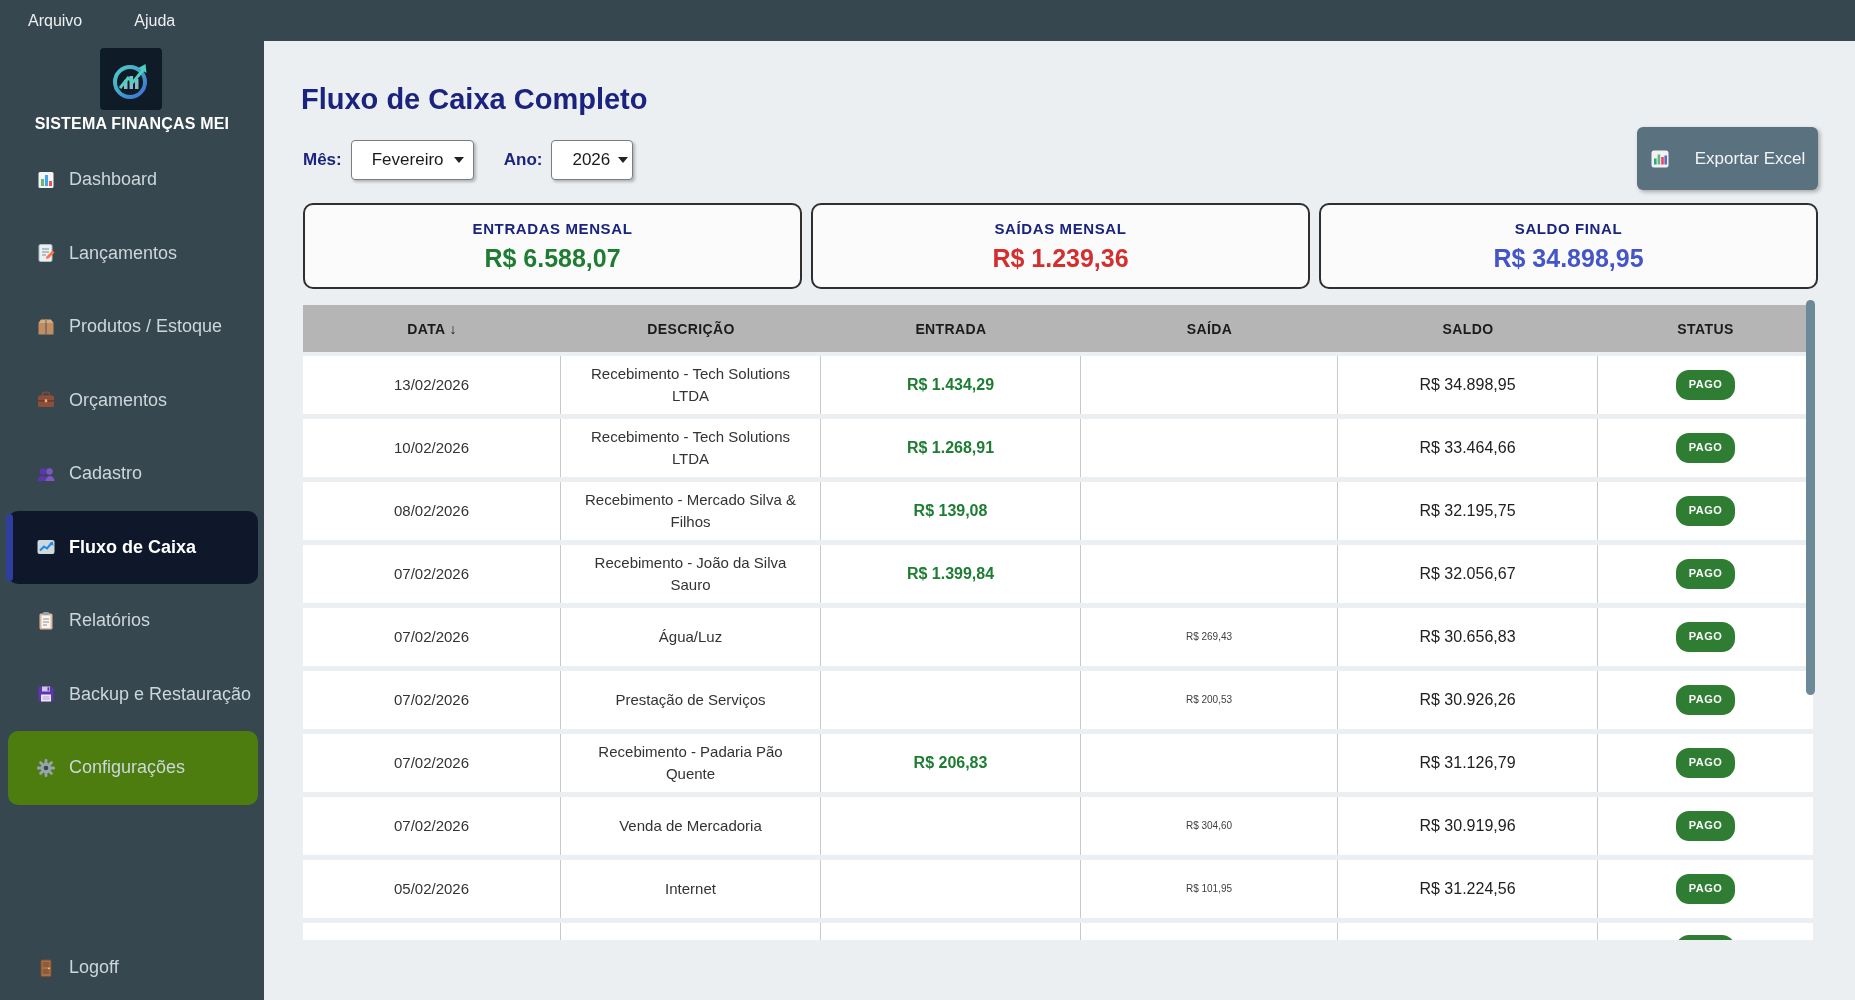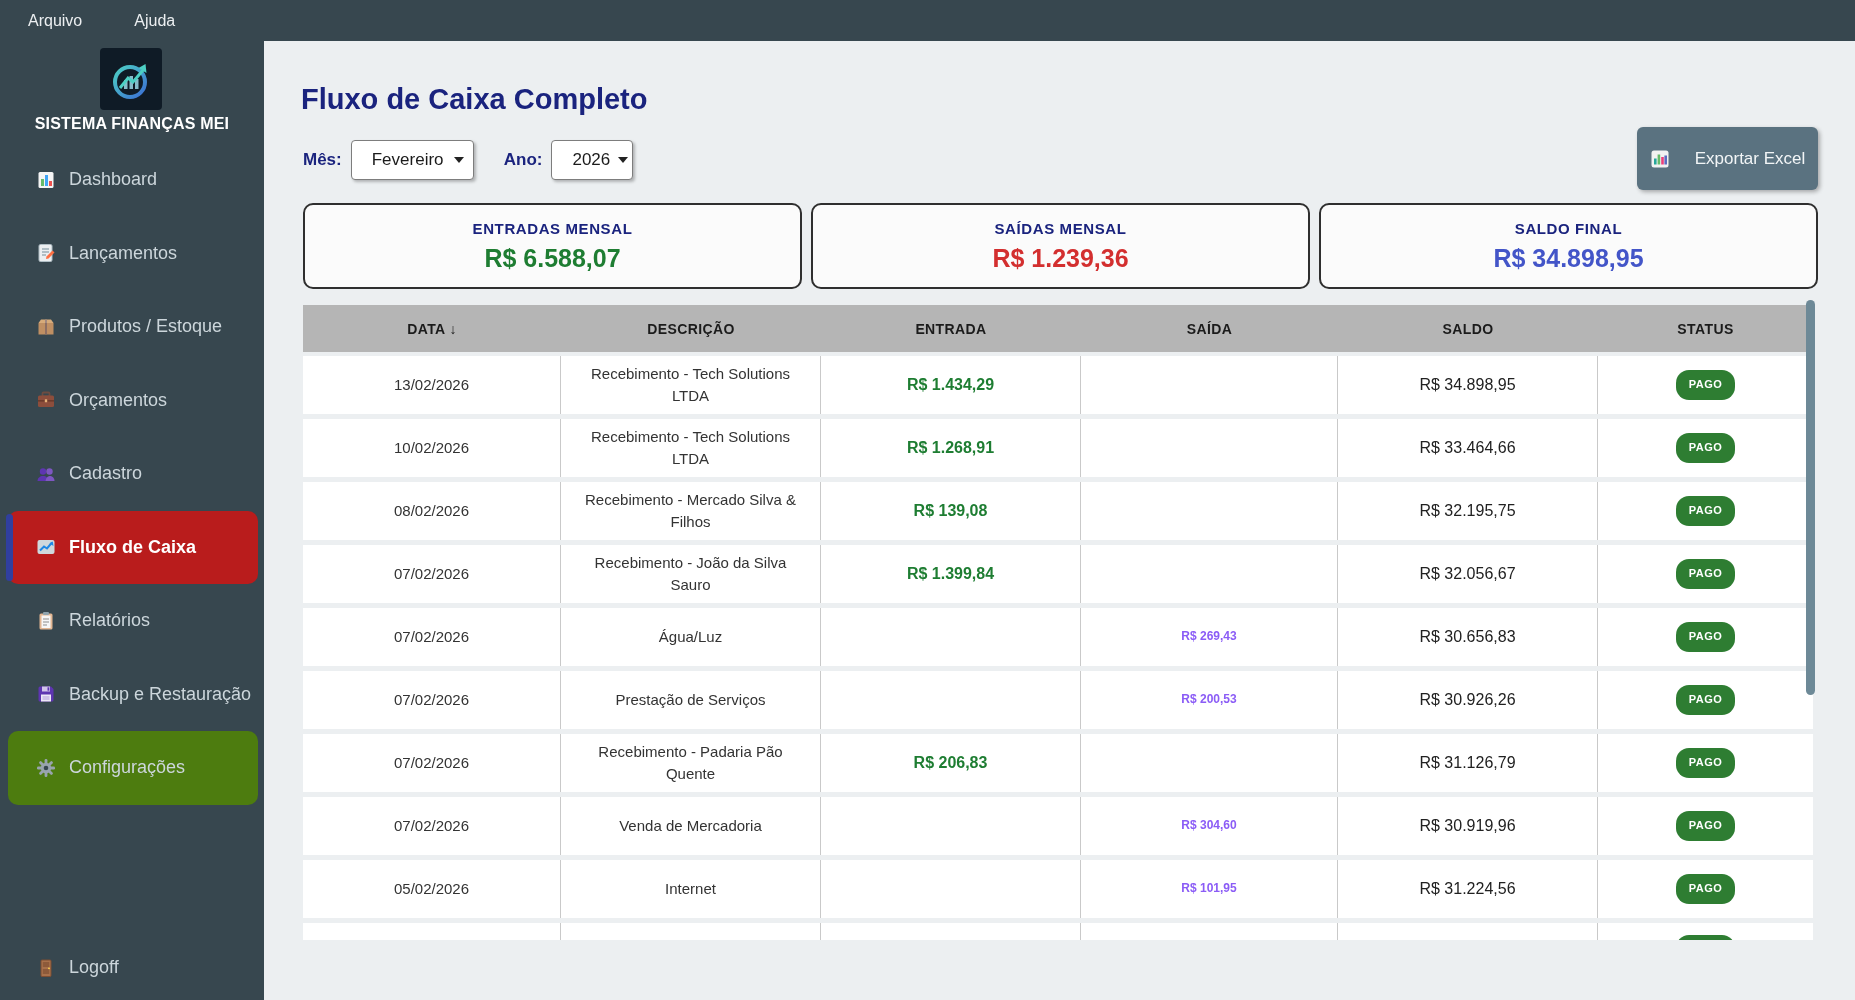--- a/index.html
+++ b/index.html
@@ -13,21 +13,21 @@
 
   
   .sidebar { position:absolute; left:0; top:41px; width:264px; height:959px; background:#37474f; }
   .logo-box { position:absolute; left:100px; top:7px; width:62px; height:62px; }
   .app-name { position:absolute; top:74px; left:0; width:100%; text-align:center;
               color:#ffffff; font-weight:bold; font-size:16px; letter-spacing:0.2px; }
   .nav { position:absolute; top:102px; left:0; right:0; }
   .nav-item { height:73.5px; display:flex; align-items:center; gap:13px; padding-left:36px;
               color:#ccd6db; font-size:18px; position:relative; cursor:pointer; }
   .nav-icon { width:20px; height:20px; display:inline-flex; flex:0 0 20px; }
-  .nav-item.selected { background:#b91c1c; border-radius:10px; margin:0 6px 0 8px;
+  .nav-item.selected { background:#0f172a; border-radius:10px; margin:0 6px 0 8px;
                        padding-left:28px; color:#ffffff; font-weight:bold; }
   .nav-item.selected::before { content:""; position:absolute; left:-2px; top:3px; bottom:3px;
                        width:7px; border-radius:4px; background:#303f9f; }
   .nav-item.subtle { background:#4d7c0f; border-radius:10px; margin:0 6px 0 8px; padding-left:28px; }
   .logoff { position:absolute; bottom:22px; left:36px; display:flex; align-items:center; gap:13px;
             color:#ccd6db; font-size:18px; cursor:pointer; }
 
   
   .main { position:absolute; left:264px; top:41px; width:1591px; height:959px; background:#eceff1; }
   .page-title { position:absolute; left:37px; top:42px; color:#1a237e; font-size:29px; font-weight:bold; }
@@ -58,21 +58,21 @@
   .table-wrap { position:absolute; left:39px; top:264px; width:1510px; height:635px; overflow:hidden; }
   .thead, .trow { display:grid; grid-template-columns:258px 260px 260px 257px 260px 215px; }
   .thead { height:47px; background:#b5b5b5; align-items:center; }
   .th { text-align:center; font-weight:bold; font-size:14px; color:#1b1b1b; letter-spacing:0.4px; cursor:pointer; }
   .tbody { margin-top:4px; }
   .trow { height:58px; background:#ffffff; margin-bottom:5px; }
   .tcell { border-right:1px solid #c9c9c9; display:flex; align-items:center; justify-content:center;
            text-align:center; padding:0 16px; font-size:15px; color:#333333; line-height:1.45; }
   .tcell:last-child { border-right:none; }
   .cell-entry   { color:#1e7d32; font-weight:bold; font-size:16px; }
-  .cell-exit    { color:#8b5cf6; font-weight:bold; font-size:12px; }
+  .cell-exit    { color:#404040; font-weight:normal; font-size:10px; }
   .cell-balance { color:#212121; font-size:16px; }
   .badge { background:#2e7d32; color:#ffffff; font-size:11px; font-weight:bold;
            padding:7px 13px; border-radius:13px; letter-spacing:0.5px; }
   .trow-partial { height:22px; margin-bottom:0; }
   .trow-partial .tcell { align-items:flex-start; }
   .trow-partial .badge { margin-top:12px; }
 
   .vscroll-thumb { position:absolute; left:1542px; top:259px; width:9px; height:395px;
                    background:#6d8997; border-radius:5px; cursor:grab; }
 </style>

